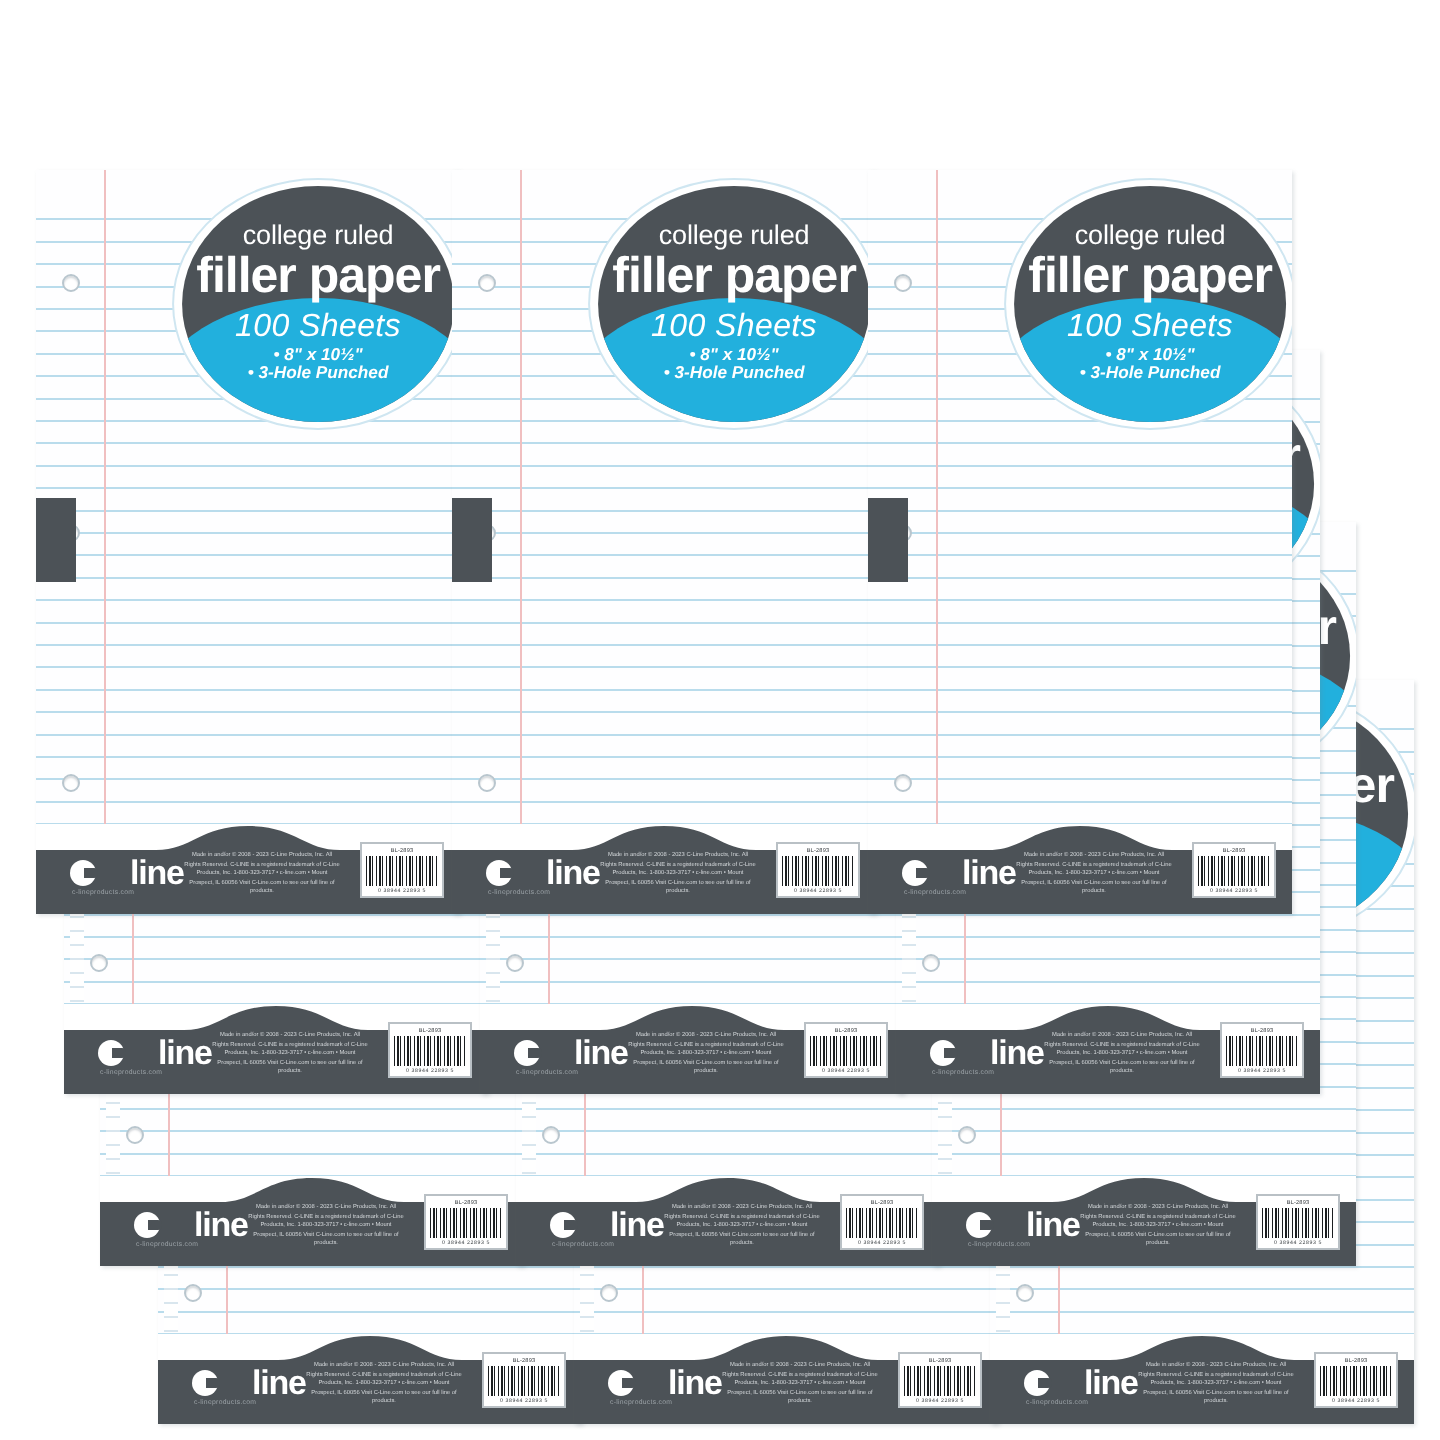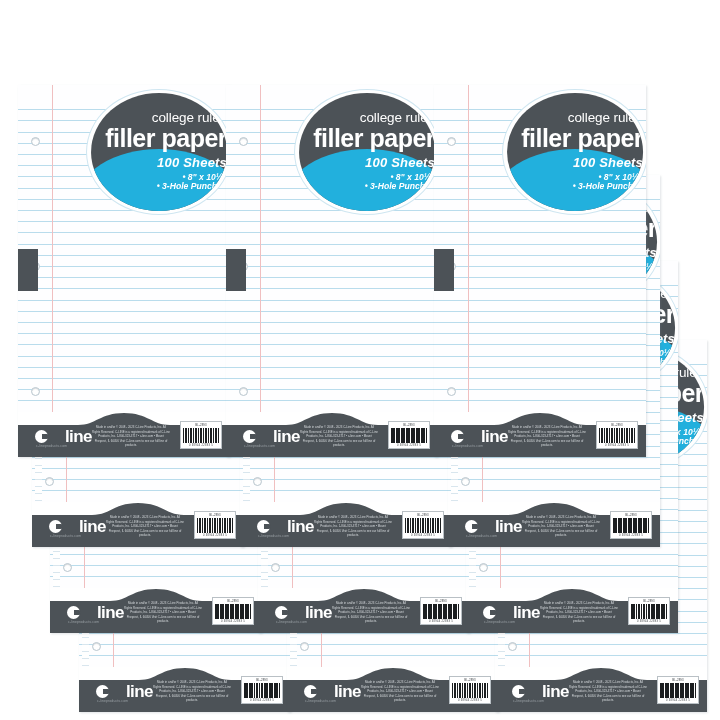--- a/index.html
+++ b/index.html
@@ -121,39 +121,39 @@
     left: -14px;
     top: 56px;
     width: 164px;
     height: 74px;
     background: #22b0dd;
     border-radius: 50% 50% 50% 50% / 70% 70% 30% 30%;
   }
   .label .txt {
     position: absolute;
     left: 0; right: 0;
-    text-align: right;
+    text-align: center;
     color: #ffffff;
   }
   .label .t-college {
     top: 17px;
     font-size: 13.5px;
     font-weight: 400;
     letter-spacing: -0.1px;
   }
   .label .t-filler {
     top: 31px;
     font-size: 25px;
     font-weight: 700;
     letter-spacing: -0.5px;
   }
   .label .t-sheets {
     top: 62px;
-    font-size: 13px;
-    font-weight: 700;
+    font-size: 16px;
+    font-weight: 400;
     font-style: italic;
     letter-spacing: 0.2px;
   }
   .label .t-size {
     top: 79px;
     font-size: 8.6px;
     font-weight: 700;
     font-style: italic;
   }
   .label .t-punch {

